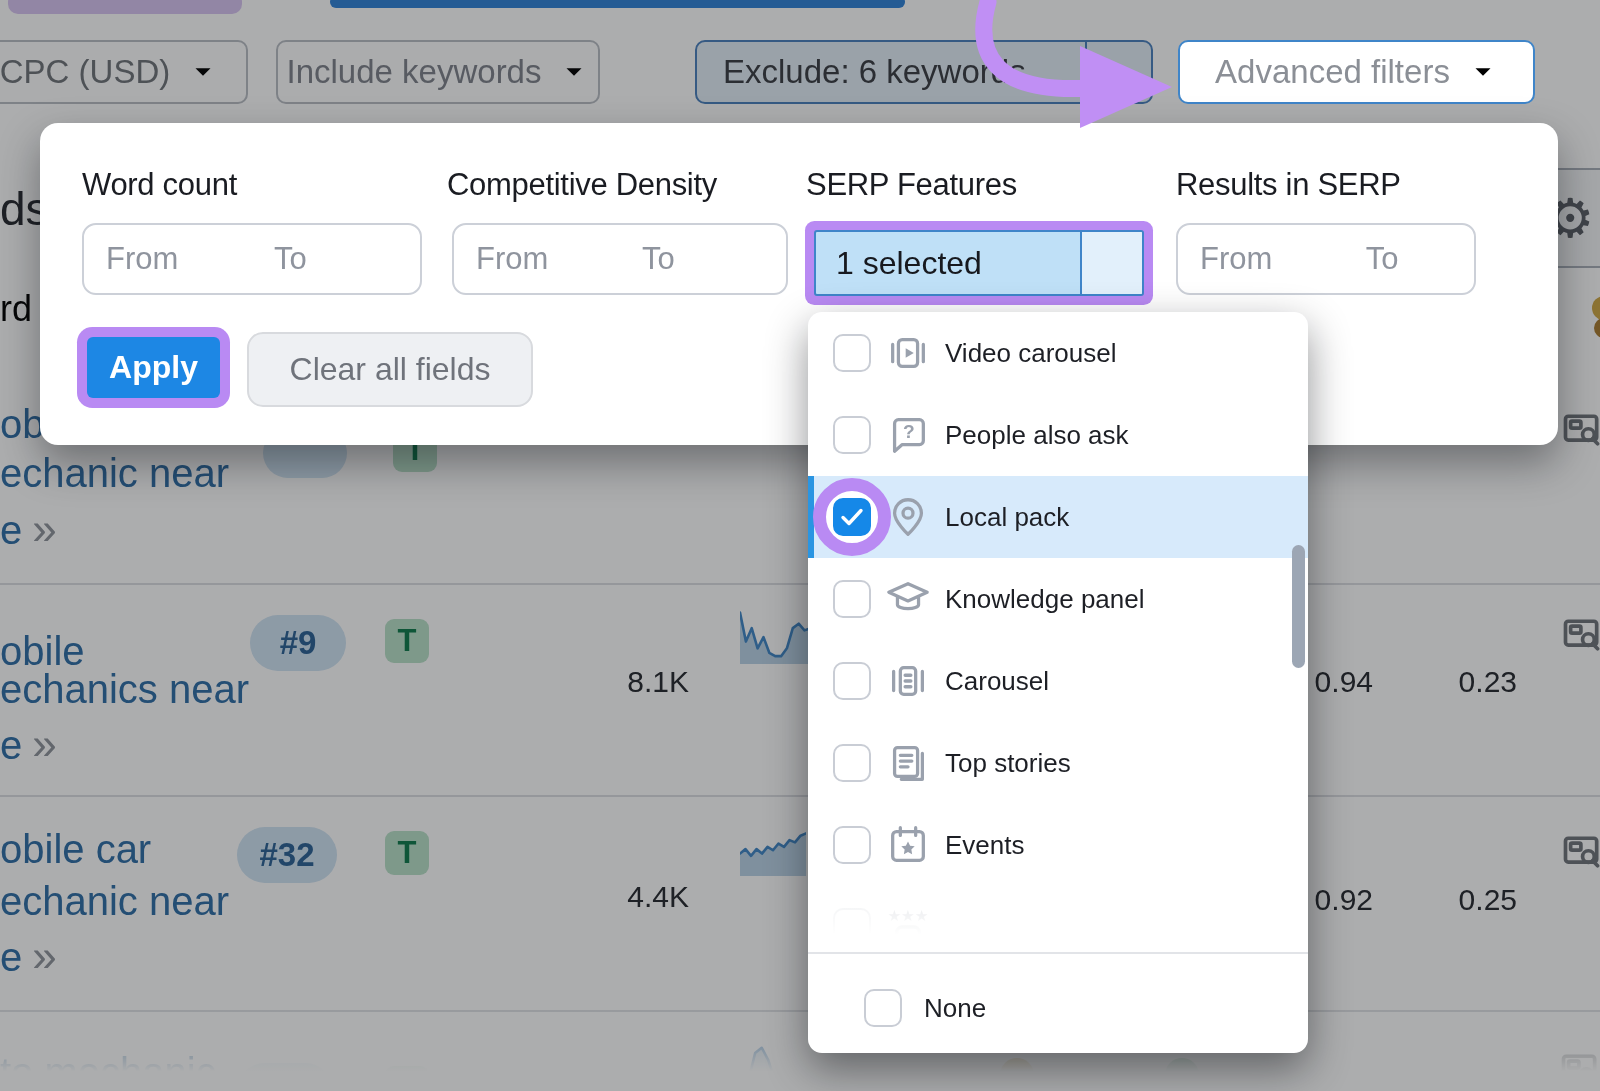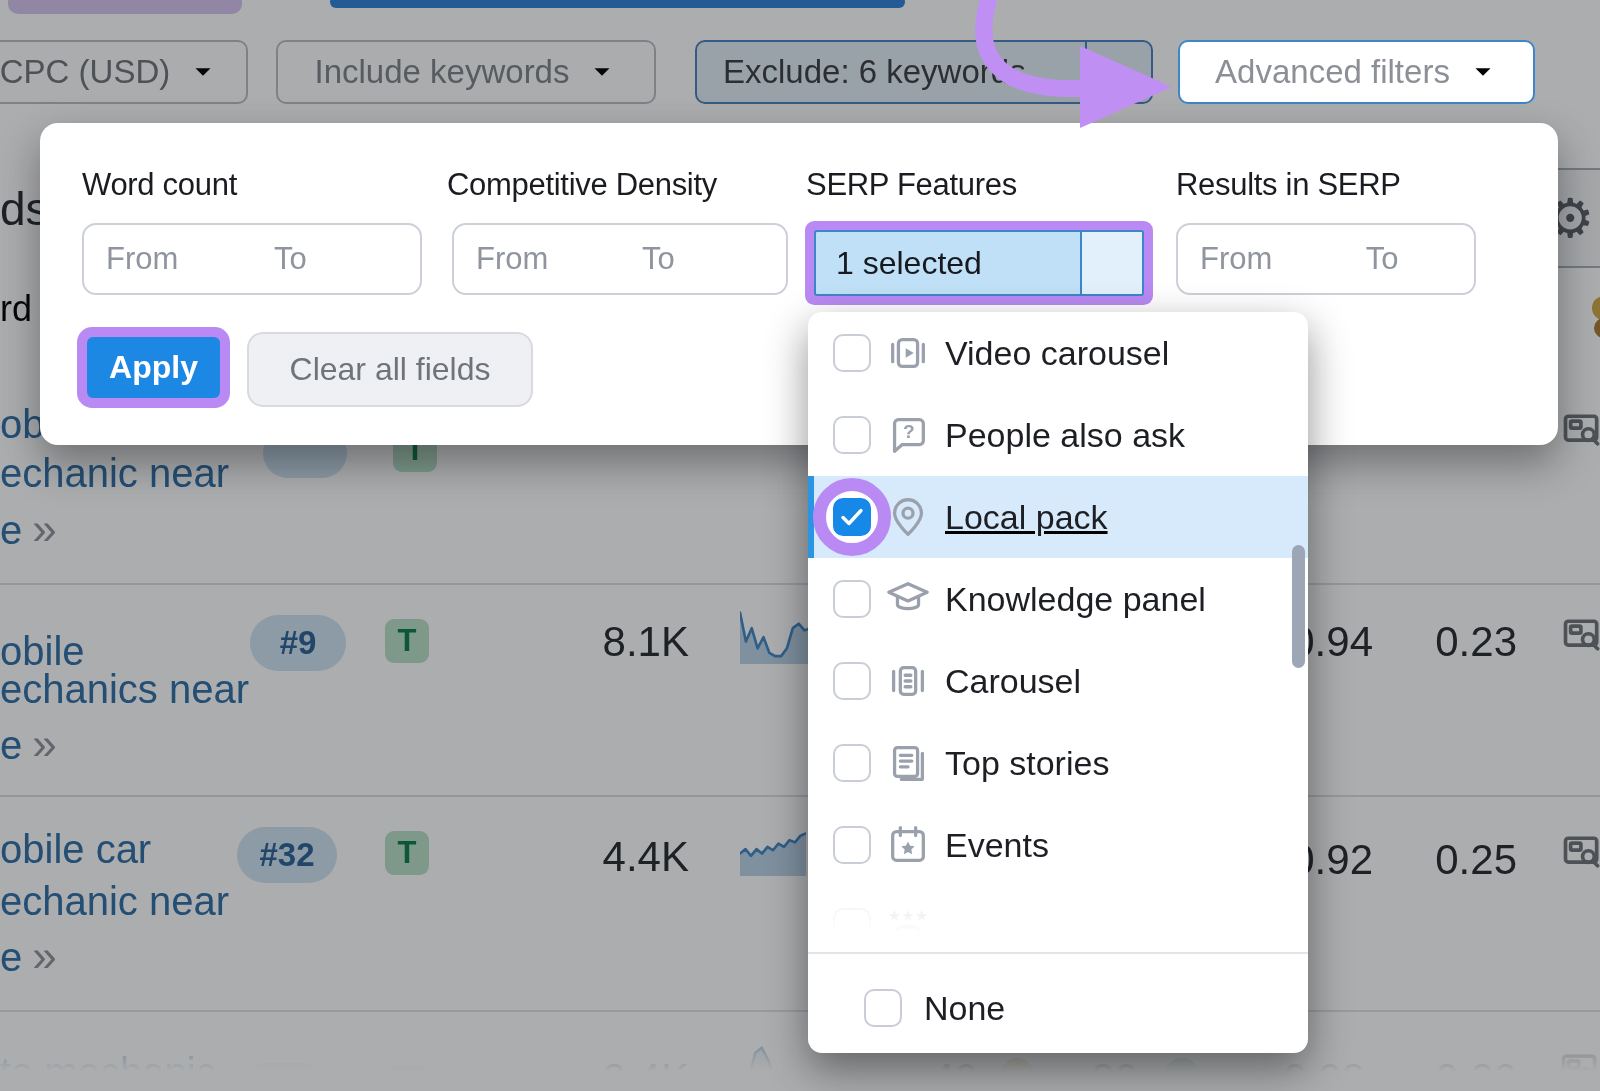--- a/index.html
+++ b/index.html
@@ -34,21 +34,21 @@
   .orange-dot1 { position:absolute; left:1592px; top:296px; width:24px; height:24px; border-radius:50%; background:#d0a844; }
   .orange-dot2 { position:absolute; left:1594px; top:318px; width:20px; height:20px; border-radius:50%; background:#aa7c31; }
 
   .divider { position:absolute; left:0; width:1600px; height:2px; background:#dcdee2; }
   .kw { position:absolute; left:0; font-size:40px; color:#2e6da6; white-space:nowrap; }
   .kw-chev { color:#8f949c; font-size:44px; margin-left:10px; }
   .pos-pill { position:absolute; background:#cfe3f3; color:#2b6295; font-weight:bold;
     font-size:33px; border-radius:999px; display:flex; align-items:center; justify-content:center; }
   .t-badge { position:absolute; width:44px; height:44px; background:#b9e0c8; color:#0d7a4b;
     font-weight:bold; font-size:31px; border-radius:9px; display:flex; align-items:center; justify-content:center; }
-  .num { position:absolute; font-size:42px; color:#26282e; white-space:nowrap; }
+  .num { position:absolute; font-size:30px; color:#26282e; white-space:nowrap;margin-top:47px; }
   .dot { position:absolute; width:34px; height:34px; border-radius:50%; }
   .serp-icon { position:absolute; width:44px; height:44px; color:#6f737a; }
   .serp-icon * { stroke:currentColor; fill:none; stroke-width:2; stroke-linecap:round; stroke-linejoin:round; }
   .spark { position:absolute; }
   .bottom-fade { position:absolute; left:0; top:1002px; width:1600px; height:89px;
     background:linear-gradient(to bottom, rgba(255,255,255,0), #ffffff 78%); }
 
   
   .overlay { position:absolute; inset:0; background:rgba(18,19,24,0.35); z-index:2; }
 
@@ -81,31 +81,31 @@
     background:#1d87e4; border-radius:6px; box-shadow:0 0 0 10px #b98af3;
     color:#fff; font-size:32px; font-weight:bold;
     display:flex; align-items:center; justify-content:center; }
   .clear-btn { position:absolute; left:207px; top:209px; width:286px; height:75px;
     background:#eef0f3; border:2px solid #d8dade; border-radius:16px;
     color:#6f737b; font-size:32px; display:flex; align-items:center; justify-content:center; }
 
   .dropdown { position:absolute; left:808px; top:312px; width:500px; height:741px; z-index:5;
     background:#fff; border-radius:14px; box-shadow:0 16px 42px rgba(8,10,16,0.45); overflow:hidden; }
   .dd-item { position:absolute; left:0; width:100%; height:82px; display:flex; align-items:center; }
-  .dd-item.sel { background:#d7eafb;text-decoration:underline; }
+  .dd-item.sel { background:#d7eafb; }
   .dd-item.sel::before { content:''; position:absolute; left:0; top:0; bottom:0; width:6px; background:#2a95e2; }
   .dd-item.faded { opacity:0.45; }
   .checkbox { position:relative; z-index:1; margin-left:25px; width:38px; height:38px; flex:0 0 auto;
     border:2px solid #c9cdd5; border-radius:10px; background:#fff; }
   .checkbox.checked { background:#1588e8; border-color:#1588e8; }
   .checkbox svg { position:absolute; inset:0; width:34px; height:34px; margin:0; }
   .checkbox svg path { stroke:#fff; stroke-width:3.4; fill:none; stroke-linecap:round; stroke-linejoin:round; }
   .dd-icon { width:46px; height:46px; margin-left:14px; flex:0 0 auto; color:#9aa1ad; }
   .dd-icon * { stroke:currentColor; fill:none; stroke-width:1.7; stroke-linecap:round; stroke-linejoin:round; }
-  .dd-label { margin-left:14px; font-size:34px; color:#1d1f25; white-space:nowrap; }
+  .dd-label { margin-left:14px; font-size:26px; color:#1d1f25; white-space:nowrap; }
   .check-ring { position:absolute; left:5px; top:2px; width:78px; height:78px;
     border:13px solid #b98af3; border-radius:50%; background:#fff; }
   .dd-sep { position:absolute; left:0; top:640px; width:100%; height:2px; background:#e2e4e8; }
   .dd-fade { position:absolute; left:0; top:552px; width:100%; height:88px;
     background:linear-gradient(to bottom, rgba(255,255,255,0), #ffffff 80%); pointer-events:none; }
   .dd-thumb { position:absolute; left:484px; top:233px; width:13px; height:123px;
     background:#9ca6b4; border-radius:7px; }
   .none-item { top:655px;padding-left:31px; }
   .none-item .dd-label { margin-left:22px; }
 
@@ -172,21 +172,21 @@
   <div class="bg">
     <div class="tab-frag-purple"></div>
     <div class="tab-frag-blue"></div>
 
     <div class="top-btn" style="left:-30px; width:278px;">
       <span>CPC (USD)</span>
       <svg class="chev">
           <use href="#sym-chevron-down"></use>
         </svg>
     </div>
-    <div class="top-btn" style="left:276px; width:380px; color:#7e828a;">
+    <div class="top-btn" style="left:276px; width:324px; color:#7e828a;">
       <span>Include keywords</span>
       <svg class="chev">
           <use href="#sym-chevron-down"></use>
         </svg>
     </div>
     <div class="exclude-btn">
       <div class="exclude-label">Exclude: 6 keywords</div>
       <div class="exclude-x">
         <svg class="x-glyph">
             <use href="#sym-x"></use>

